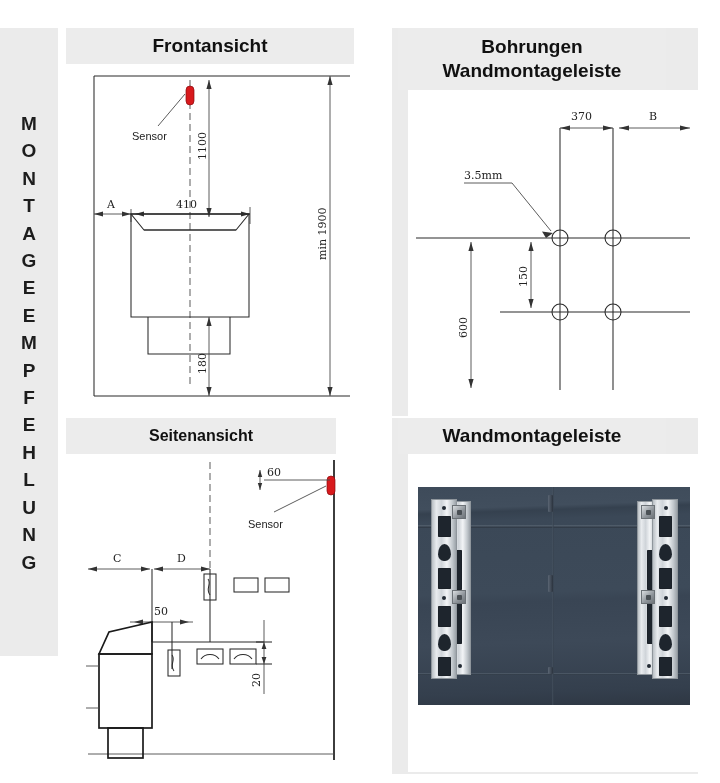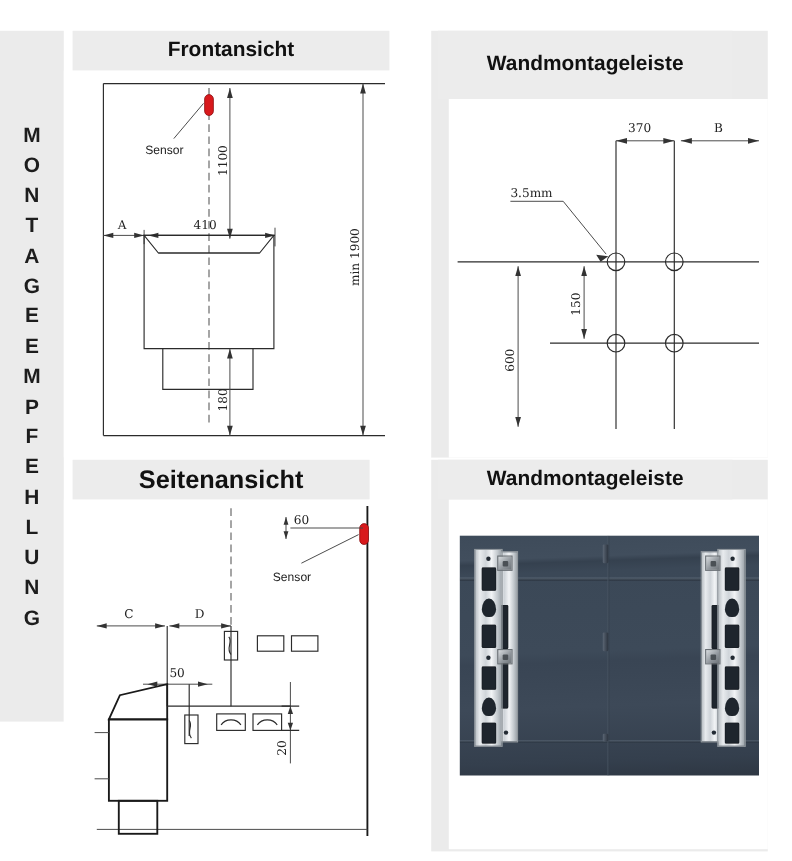--- a/index.html
+++ b/index.html
@@ -43,21 +43,21 @@
     font-weight: bold;
     text-align: center;
     font-family: "Liberation Sans", sans-serif;
     display: flex;
     align-items: center;
     justify-content: center;
     flex-direction: column;
   }
   #banner-front   { left: 66px;  top: 28px;  width: 288px; height: 36px; font-size: 19px; }
   #banner-bohr    { left: 398px; top: 28px;  width: 268px; height: 62px; font-size: 19px; line-height: 24px; }
-  #banner-seite   { left: 66px;  top: 418px; width: 270px; height: 36px; font-size: 23px; }
+  #banner-seite   { left: 66px;  top: 418px; width: 270px; height: 36px; font-size: 16px; }
   #banner-wand    { left: 398px; top: 418px; width: 268px; height: 36px; font-size: 19px; }
 
   
   .panel-body { position: absolute; background: #ffffff; }
   #panel-front-body { left: 58px;  top: 64px;  width: 296px; height: 352px; }
   #panel-bohr-body  { left: 408px; top: 90px;  width: 290px; height: 326px; }
   #panel-seite-body { left: 58px;  top: 454px; width: 296px; height: 320px; }
   #panel-wand-body  { left: 408px; top: 454px; width: 290px; height: 318px; }
 
   
@@ -171,20 +171,21 @@
 
 <div id="panel-front-body" class="panel-body"></div>
 <div id="panel-bohr-body" class="panel-body"></div>
 <div id="panel-seite-body" class="panel-body"></div>
 <div id="panel-wand-body" class="panel-body"></div>
 
 <div class="banner" id="banner-front">
   <span>Frontansicht</span>
 </div>
 <div class="banner" id="banner-bohr">
+  <span>Bohrungen</span>
   <span>Wandmontageleiste</span>
 </div>
 <div class="banner" id="banner-seite">
   <span>Seitenansicht</span>
 </div>
 <div class="banner" id="banner-wand">
   <span>Wandmontageleiste</span>
 </div>
 
 <svg id="svg-front" style="position:absolute;left:58px;top:64px;" width="300" height="356">

